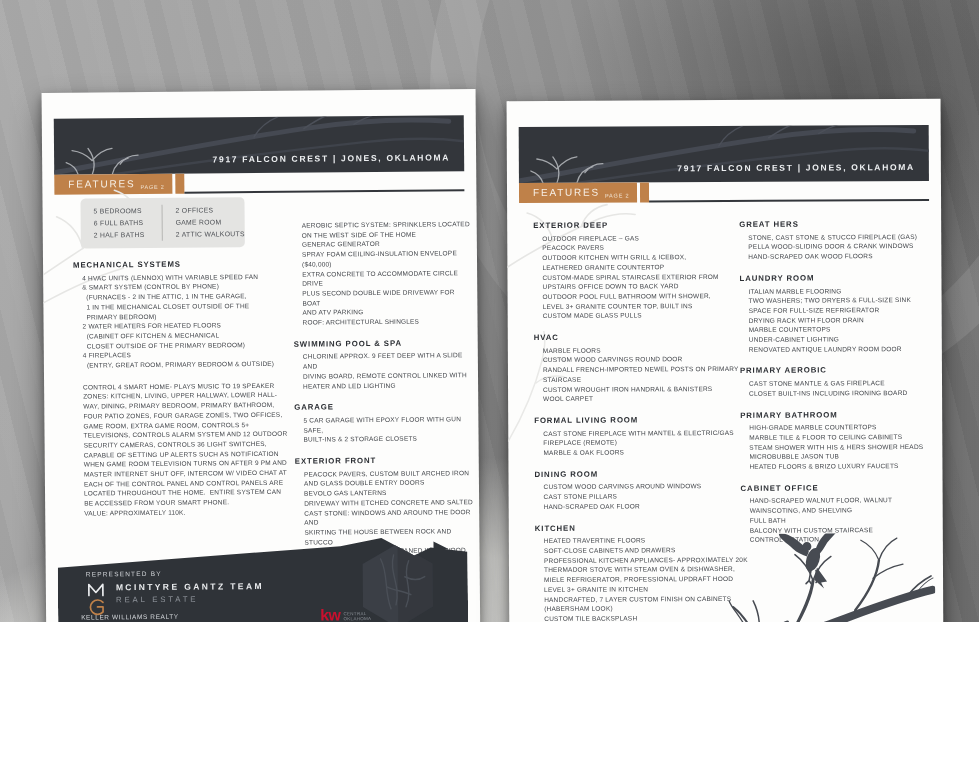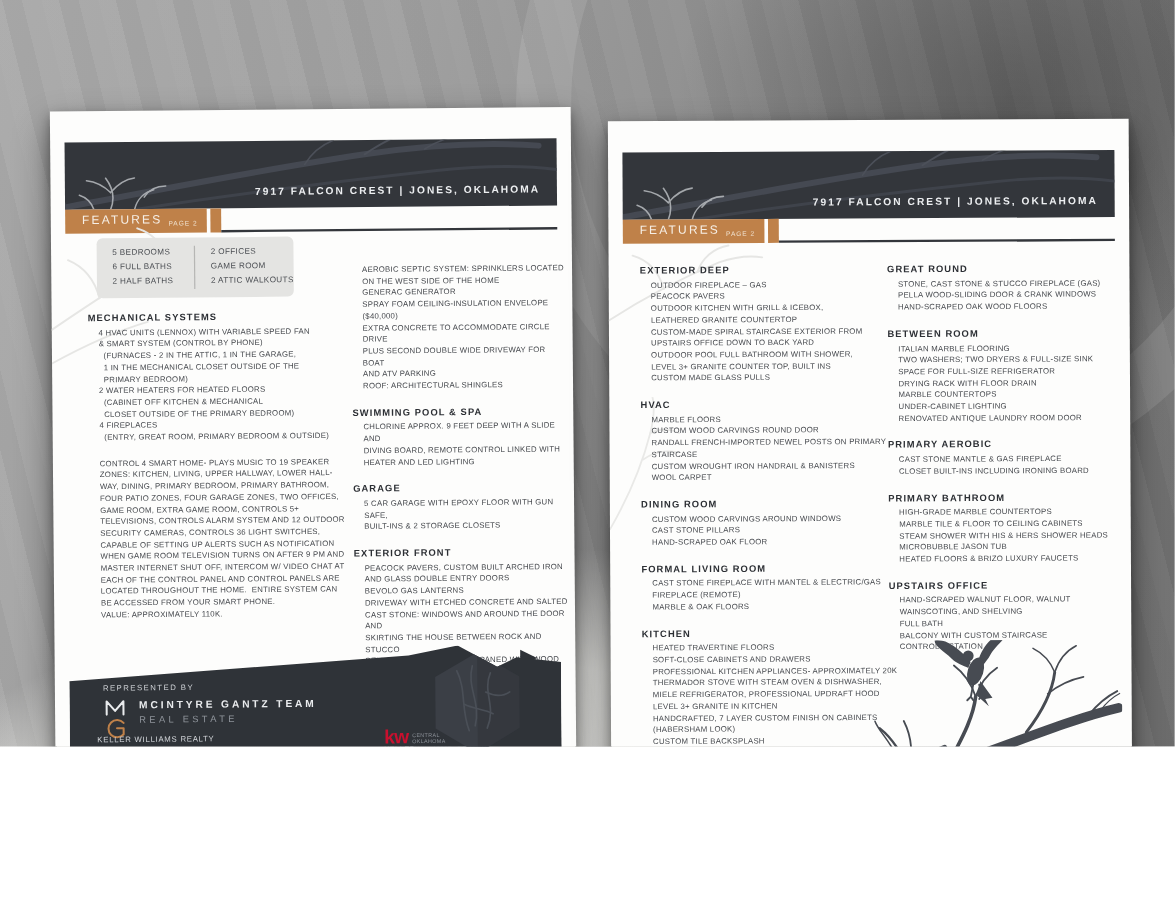--- a/index.html
+++ b/index.html
@@ -45,21 +45,21 @@
   .sec-line{padding-left:9px;white-space:pre-wrap;}
 
   .footer{position:absolute;left:12px;top:448px;width:410px;height:112px;background:#2f3338;color:#d3d6da;
     clip-path:polygon(0 24%,69% 7%,79% 0,87% 16%,91% 9%,100% 13%,100% 100%,0 100%);}
   .rep-by{position:absolute;left:28px;top:30px;font-size:6.5px;letter-spacing:1.2px;color:#cfd2d6;}
   .monogram{position:absolute;left:27px;top:40px;}
   .team-name{position:absolute;left:58px;top:42px;font-size:8.5px;font-weight:bold;letter-spacing:2.4px;color:#eaecee;white-space:nowrap;}
   .team-sub{position:absolute;left:58px;top:55px;font-size:7.8px;letter-spacing:2.8px;color:#8f949b;white-space:nowrap;}
   .broker-lines{position:absolute;left:23px;top:72px;font-size:6.5px;line-height:10.5px;letter-spacing:0.6px;color:#d3d6da;}
   .kw{position:absolute;left:262px;top:70px;width:110px;}
-  .kw-top{display:flex;align-items:flex-start;}
+  .kw-top{display:flex;align-items:flex-end;}
   .kw-mark{font-size:16px;font-weight:bold;color:#c8102e;line-height:13px;letter-spacing:-0.5px;}
   .kw-region{font-size:4.5px;line-height:5px;color:#8a8f96;margin-left:3px;margin-top:2px;letter-spacing:0.3px;}
   .kw-word{font-size:6px;letter-spacing:0.3px;margin-top:1px;white-space:nowrap;}
   .kw-word b{color:#dadcdf;}
   .kw-word span{color:#9ba0a6;}
   .footer-hex{position:absolute;left:303px;top:5px;}
   .arrow-right{position:absolute;left:388px;top:452px;width:0;height:0;
     border-left:14px solid #2f3338;border-top:7px solid transparent;border-bottom:7px solid transparent;}
 
   .falcon-graphic{position:absolute;right:8px;bottom:2px;}
@@ -297,55 +297,55 @@
         <div class="section">
           <div class="sec-h">HVAC</div>
           <div class="sec-line">MARBLE FLOORS</div>
           <div class="sec-line">CUSTOM WOOD CARVINGS ROUND DOOR</div>
           <div class="sec-line">RANDALL FRENCH-IMPORTED NEWEL POSTS ON PRIMARY</div>
           <div class="sec-line">STAIRCASE</div>
           <div class="sec-line">CUSTOM WROUGHT IRON HANDRAIL &amp; BANISTERS</div>
           <div class="sec-line">WOOL CARPET</div>
         </div>
         <div class="section">
+          <div class="sec-h">FORMAL LIVING ROOM</div>
+          <div class="sec-line">CAST STONE FIREPLACE WITH MANTEL &amp; ELECTRIC/GAS</div>
+          <div class="sec-line">FIREPLACE (REMOTE)</div>
+          <div class="sec-line">MARBLE &amp; OAK FLOORS</div>
+        </div>
+        <div class="section">
           <div class="sec-h">DINING ROOM</div>
           <div class="sec-line">CUSTOM WOOD CARVINGS AROUND WINDOWS</div>
           <div class="sec-line">CAST STONE PILLARS</div>
           <div class="sec-line">HAND-SCRAPED OAK FLOOR</div>
-        </div>
-        <div class="section">
-          <div class="sec-h">FORMAL LIVING ROOM</div>
-          <div class="sec-line">CAST STONE FIREPLACE WITH MANTEL &amp; ELECTRIC/GAS</div>
-          <div class="sec-line">FIREPLACE (REMOTE)</div>
-          <div class="sec-line">MARBLE &amp; OAK FLOORS</div>
         </div>
         <div class="section">
           <div class="sec-h">KITCHEN</div>
           <div class="sec-line">HEATED TRAVERTINE FLOORS</div>
           <div class="sec-line">SOFT-CLOSE CABINETS AND DRAWERS</div>
           <div class="sec-line">PROFESSIONAL KITCHEN APPLIANCES- APPROXIMATELY 20K</div>
           <div class="sec-line">THERMADOR STOVE WITH STEAM OVEN &amp; DISHWASHER,</div>
           <div class="sec-line">MIELE REFRIGERATOR, PROFESSIONAL UPDRAFT HOOD</div>
           <div class="sec-line">LEVEL 3+ GRANITE IN KITCHEN</div>
           <div class="sec-line">HANDCRAFTED, 7 LAYER CUSTOM FINISH ON CABINETS</div>
           <div class="sec-line">(HABERSHAM LOOK)</div>
           <div class="sec-line">CUSTOM TILE BACKSPLASH</div>
           <div class="sec-line">ANTIQUE FRENCH DOOR GRATE</div>
           <div class="sec-line">SWINGING CABINET/COUNTERTOP</div>
         </div>
       </div>
     <div class="col" style="left:232px;top:120px;width:200px">
         <div class="section">
-          <div class="sec-h">GREAT ROUND</div>
+          <div class="sec-h">GREAT HERS</div>
           <div class="sec-line">STONE, CAST STONE &amp; STUCCO FIREPLACE (GAS)</div>
           <div class="sec-line">PELLA WOOD-SLIDING DOOR &amp; CRANK WINDOWS</div>
           <div class="sec-line">HAND-SCRAPED OAK WOOD FLOORS</div>
         </div>
         <div class="section">
-          <div class="sec-h">BETWEEN ROOM</div>
+          <div class="sec-h">LAUNDRY ROOM</div>
           <div class="sec-line">ITALIAN MARBLE FLOORING</div>
           <div class="sec-line">TWO WASHERS; TWO DRYERS &amp; FULL-SIZE SINK</div>
           <div class="sec-line">SPACE FOR FULL-SIZE REFRIGERATOR</div>
           <div class="sec-line">DRYING RACK WITH FLOOR DRAIN</div>
           <div class="sec-line">MARBLE COUNTERTOPS</div>
           <div class="sec-line">UNDER-CABINET LIGHTING</div>
           <div class="sec-line">RENOVATED ANTIQUE LAUNDRY ROOM DOOR</div>
         </div>
         <div class="section">
           <div class="sec-h">PRIMARY AEROBIC</div>
@@ -354,21 +354,21 @@
         </div>
         <div class="section">
           <div class="sec-h">PRIMARY BATHROOM</div>
           <div class="sec-line">HIGH-GRADE MARBLE COUNTERTOPS</div>
           <div class="sec-line">MARBLE TILE &amp; FLOOR TO CEILING CABINETS</div>
           <div class="sec-line">STEAM SHOWER WITH HIS &amp; HERS SHOWER HEADS</div>
           <div class="sec-line">MICROBUBBLE JASON TUB</div>
           <div class="sec-line">HEATED FLOORS &amp; BRIZO LUXURY FAUCETS</div>
         </div>
         <div class="section">
-          <div class="sec-h">UPSTAIRS OFFICE</div>
+          <div class="sec-h">CABINET OFFICE</div>
           <div class="sec-line">HAND-SCRAPED WALNUT FLOOR, WALNUT</div>
           <div class="sec-line">WAINSCOTING, AND SHELVING</div>
           <div class="sec-line">FULL BATH</div>
           <div class="sec-line">BALCONY WITH CUSTOM STAIRCASE</div>
           <div class="sec-line">CONTROL 4 STATION</div>
         </div>
       </div>
 
     <svg class="falcon-graphic" width="210" height="124" viewBox="0 0 210 124">
       <g fill="none" stroke="#474b52" stroke-linecap="round">

